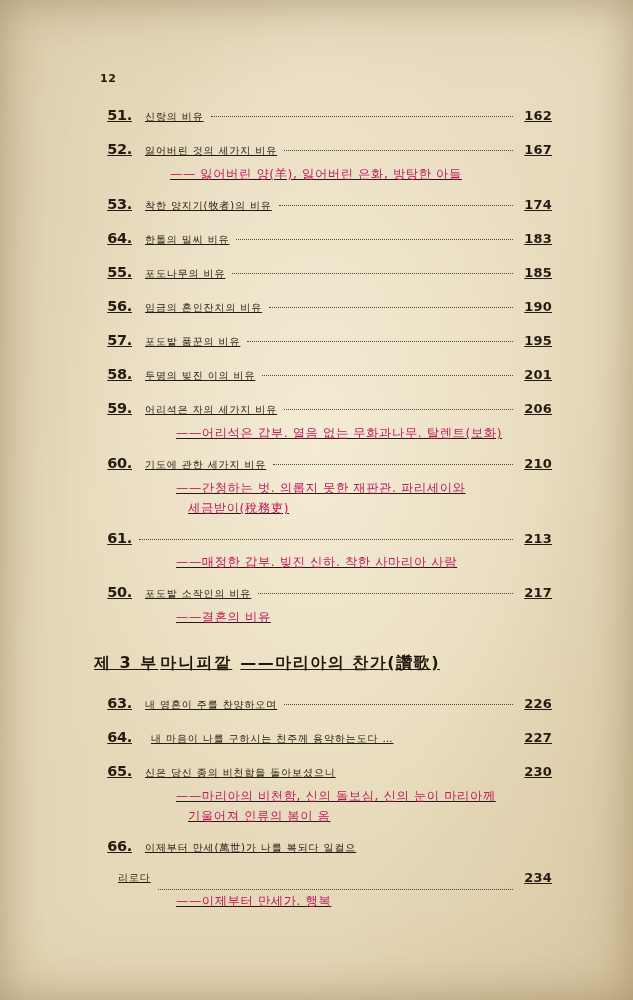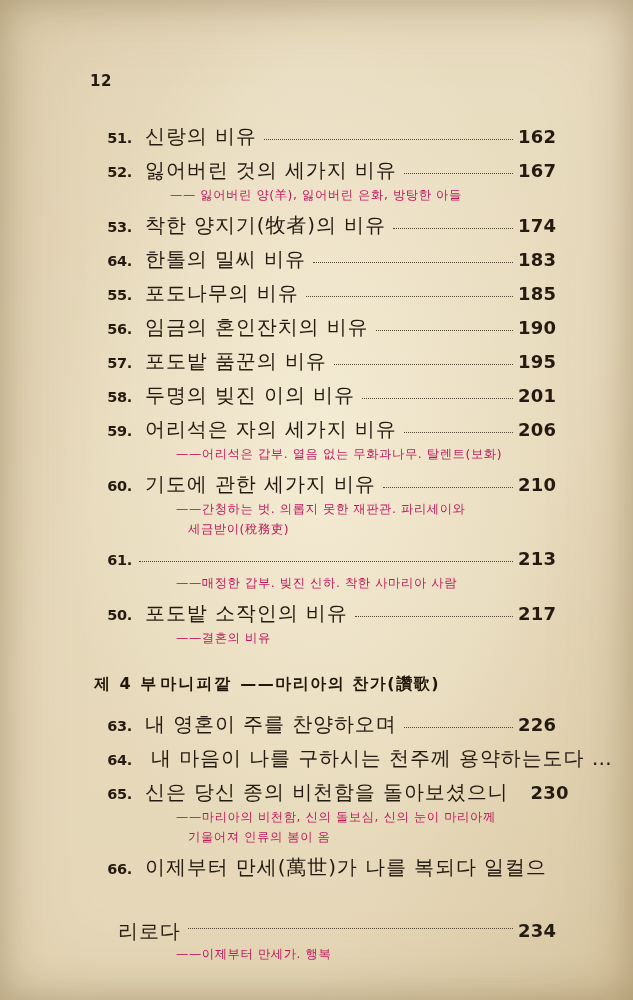--- a/index.html
+++ b/index.html
@@ -32,32 +32,33 @@
                 inset 0 0 90px rgba(140, 112, 66, 0.18);
     pointer-events: none;
   }
   .content {
     position: absolute;
     inset: 0;
     padding: 0;
   }
   .page-number {
     position: absolute;
-    left: 90px;
+    left: 100px;
     top: 72px;
-    font-size: 15px;
+    font-size: 11px;
     font-weight: bold;
     letter-spacing: 0.5px;
     color: #22190f;
   }
   .toc {
     position: absolute;
     left: 96px;
-    top: 121px;
+    top: 100px;
     width: 456px;
+    text-decoration: underline;
   }
   .entry {
     position: relative;
     margin-bottom: 2px;
   }
   .line {
     display: flex;
     align-items: baseline;
     font-size: 14.5px;
     line-height: 30px;
@@ -68,40 +69,40 @@
     width: 36px;
     flex: 0 0 36px;
     text-align: right;
     font-weight: bold;
     font-size: 14.5px;
     letter-spacing: -0.3px;
   }
   .title {
     padding-left: 13px;
     letter-spacing: 0.9px;
-    font-size: 20px;
+    font-size: 10px;
   }
   .title.indent-cont {
     padding-left: 0;
   }
   .dots {
     flex: 1 1 auto;
     margin: 0 5px 0 7px;
     position: relative;
     top: -3px;
     border-bottom: 1.6px dotted #3a2c1a;
     opacity: 0.85;
     min-width: 10px;
   }
   .pg {
     flex: 0 0 auto;
     width: 34px;
     text-align: right;
     font-weight: bold;
-    font-size: 18px;
+    font-size: 13px;
     letter-spacing: 0.2px;
   }
   .sub {
     font-size: 12.3px;
     line-height: 20px;
     letter-spacing: 0.6px;
     color: #be185d;
     padding-left: 74px;
     margin-top: -2px;
     margin-bottom: 5px;
@@ -124,26 +125,25 @@
   .part-heading .ptitle {
     margin-left: 2px;
   }
   .part-heading .psub {
     font-weight: bold;
     margin-left: 8px;
     letter-spacing: 1.5px;
   }
   .wrap-line {
     display: flex;
-    align-items: center;
+    align-items: flex-end;
     font-size: 14.3px;
     line-height: 30px;
     padding-left: 22px;
     white-space: nowrap;
-    margin-top: 32px;
   }
   .wrap-line .title {
     padding-left: 0;
   }
   .no-dots-end {
     margin-left: 6px;
   }
 </style>
 </head>
 <body>
@@ -266,21 +266,21 @@
       <div class="line">
         <span class="num">50.</span>
         <span class="title">포도밭 소작인의 비유</span>
         <span class="dots"></span>
         <span class="pg">217</span>
       </div>
       <div class="sub tight">——결혼의 비유</div>
     </div>
 
     <div class="part-heading">
-      <span>제 4 부</span><span class="ptitle">마니피깥</span><span class="psub">——마리아의 찬가(讚歌)</span>
+      <span>제 3 부</span><span class="ptitle">마니피깥</span><span class="psub">——마리아의 찬가(讚歌)</span>
     </div>
 
     <div class="entry">
       <div class="line">
         <span class="num">63.</span>
         <span class="title">내 영혼이 주를 찬양하오며</span>
         <span class="dots"></span>
         <span class="pg">226</span>
       </div>
     </div>

